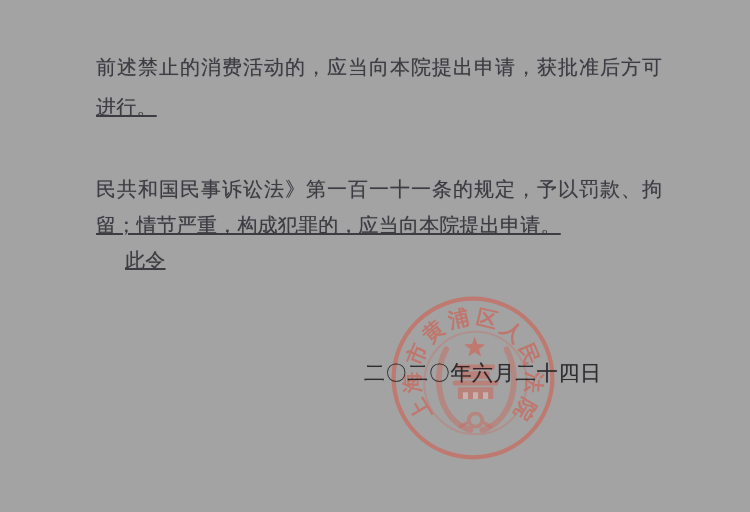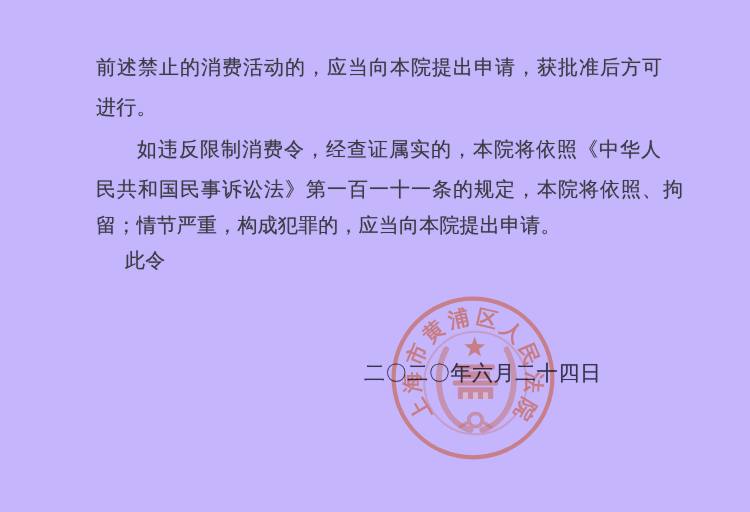--- a/index.html
+++ b/index.html
@@ -1,30 +1,30 @@
 <!DOCTYPE html>
 <html><head>
 <meta charset="utf-8">
 <style>
   html,body{margin:0;padding:0;}
   body{
     width:750px;height:512px;position:relative;overflow:hidden;
     background:#ffffff;
     font-family:"DejaVu Serif","Liberation Serif",serif;
   }
-  .page{position:absolute;inset:0;background:#c4b5fd;}
+  .page{position:absolute;inset:0;background:#a3a3a3;}
   .doc-line{
     position:absolute;
     font-size:20px;
     color:#3c3c42;
     white-space:pre;
     text-shadow:0 0 0.7px rgba(60,60,70,0.55);
   }
   .just{letter-spacing:1.0px;}
-  .nat{letter-spacing:0.2px;}
+  .nat{letter-spacing:0.2px;text-decoration:underline;}
   .l1{left:96px;top:54px;}
   .l2{left:96px;top:94px;}
   .l3{left:137px;top:136px;}
   .l4{left:96px;top:176px;}
   .l5{left:96px;top:212px;}
   .l6{left:125px;top:247px;}
   .date-line{
     position:absolute;left:364px;top:359px;
     font-size:21px;letter-spacing:0.6px;
     color:#47474d;
@@ -47,22 +47,21 @@
     opacity:0.82;
   }
 </style>
 </head>
 <body>
 
 <div class="page">
 
   <div class="doc-line just l1">前述禁止的消费活动的，应当向本院提出申请，获批准后方可</div>
   <div class="doc-line nat l2">进行。</div>
-  <div class="doc-line just l3">如违反限制消费令，经查证属实的，本院将依照《中华人</div>
-  <div class="doc-line just l4">民共和国民事诉讼法》第一百一十一条的规定，本院将依照、拘</div>
+  <div class="doc-line just l4">民共和国民事诉讼法》第一百一十一条的规定，予以罚款、拘</div>
   <div class="doc-line nat l5">留；情节严重，构成犯罪的，应当向本院提出申请。</div>
   <div class="doc-line nat l6">此令</div>
 
   <div class="date-line">二〇二〇年六月二十四日</div>
 
   <svg class="seal" viewBox="0 0 200 200" aria-hidden="true">
 
     <circle cx="100" cy="100" r="94.5" fill="none" stroke="#c96a5c" stroke-width="5" opacity="0.78"></circle>
 
     <g>

